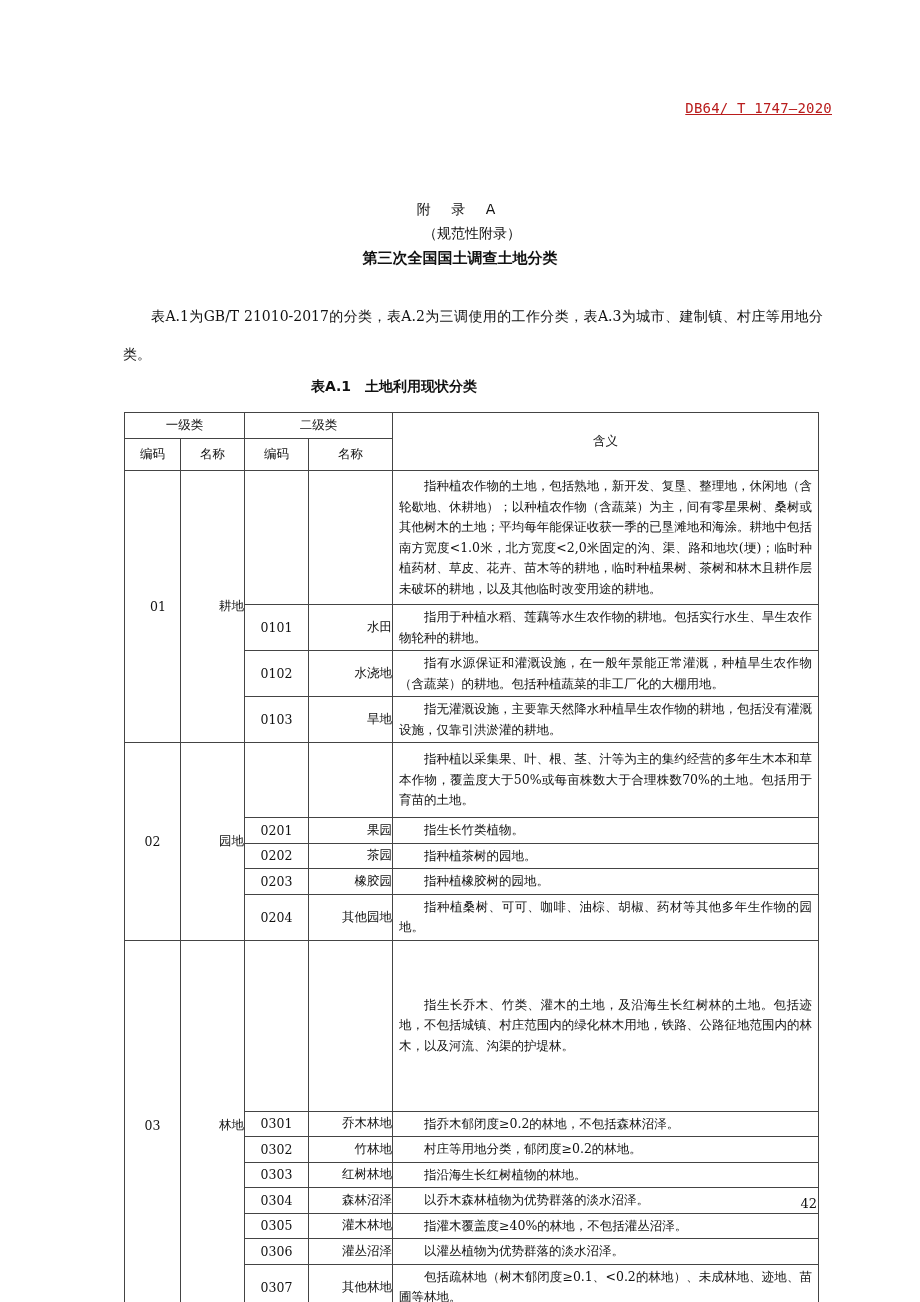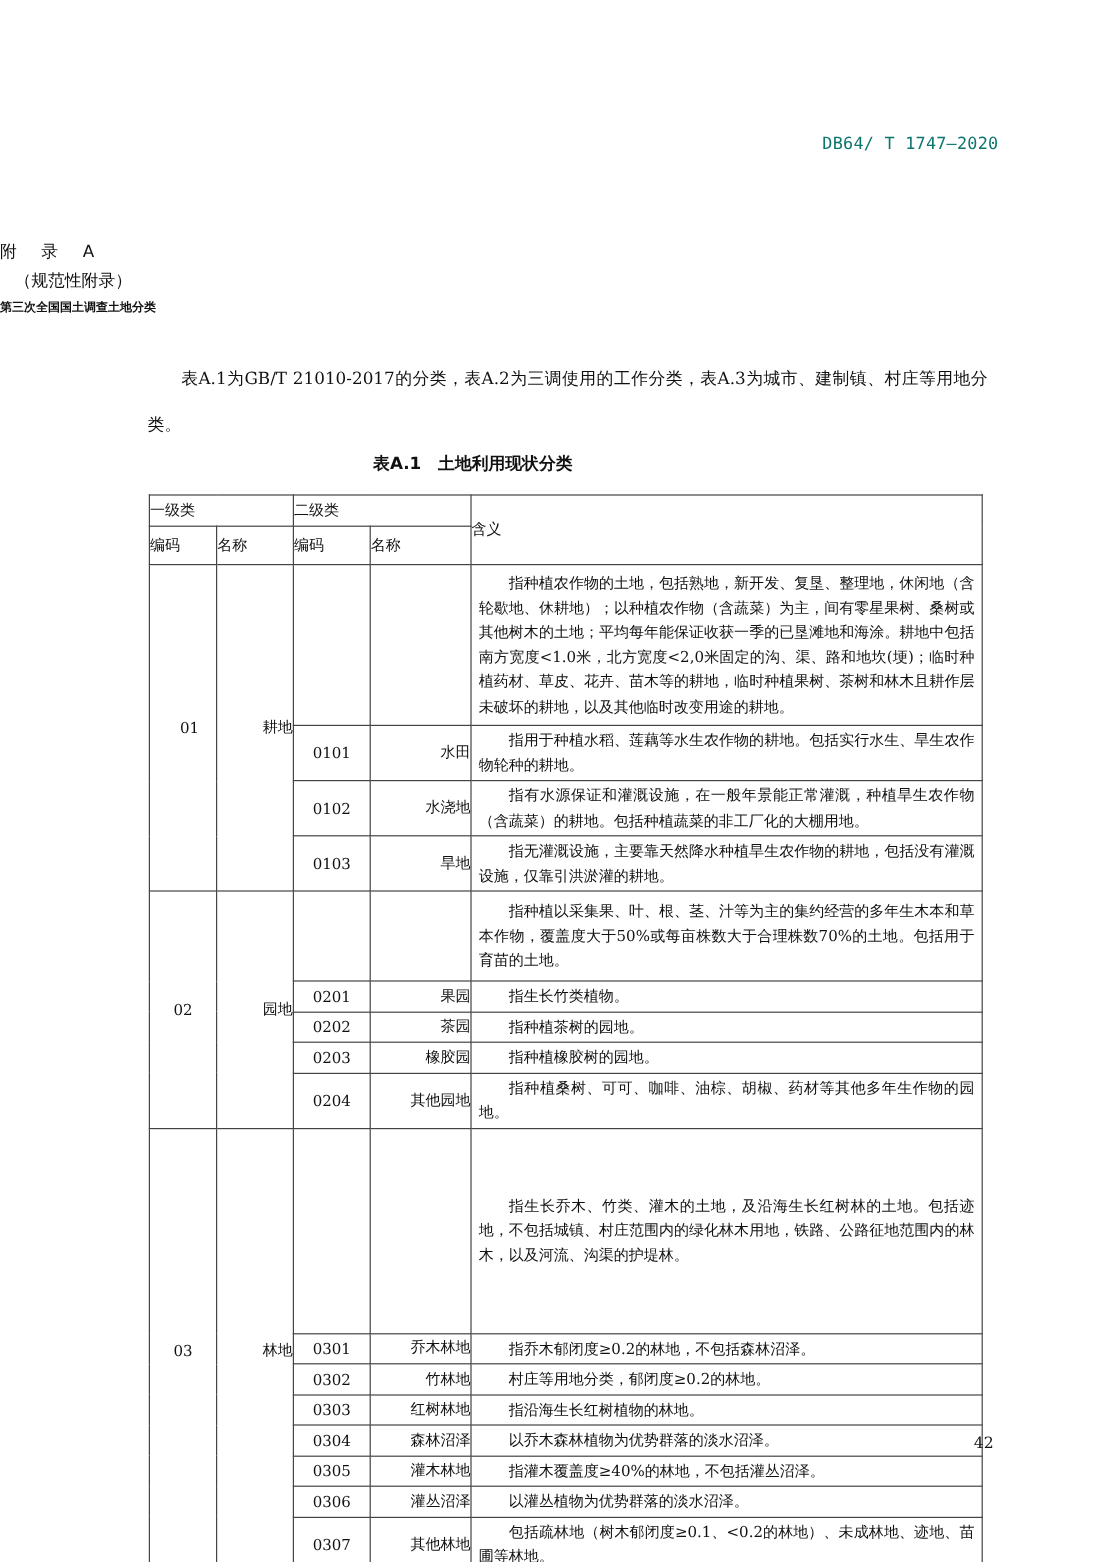--- a/index.html
+++ b/index.html
@@ -1,35 +1,35 @@
 <!DOCTYPE html>
 <html><head>
 <meta charset="utf-8">
 <style>
   html, body { margin:0; padding:0; background:#ffffff; }
   body { width:920px; height:1302px; position:relative; overflow:hidden;
          font-family:"DejaVu Serif","Liberation Serif",serif; color:#111; }
-  .std-no { position:absolute; top:112px; right:88px; font-family:"DejaVu Sans Mono","Liberation Mono",monospace;
-            font-size:14px; letter-spacing:0.2px; color:#0f766e; }
-  .appx { position:absolute; left:0; width:920px; font-family:"DejaVu Sans","Liberation Sans",sans-serif; }
+  .std-no { position:absolute; top:100px; right:88px; font-family:"DejaVu Sans Mono","Liberation Mono",monospace;
+            font-size:14px; letter-spacing:0.2px; color:#b91c1c;text-decoration:underline; }
+  .appx { position:absolute; left:0; width:920px; text-align:center; font-family:"DejaVu Sans","Liberation Sans",sans-serif; }
   .appx-1 { top:201px; font-size:14px; letter-spacing:8px; }
   .appx-2 { top:225px; font-size:14px;margin-left:12px; }
-  .appx-3 { top:249px; font-size:10px; font-weight:bold; }
+  .appx-3 { top:249px; font-size:15px; font-weight:bold; }
   .intro { position:absolute; left:123px; top:297px; width:700px; font-size:14px; line-height:38px;
            text-indent:28px; text-align:justify; }
   .tcaption { position:absolute; top:378px; left:0; width:788px; text-align:center; font-size:14px; font-weight:bold;
               font-family:"DejaVu Sans","Liberation Sans",sans-serif; }
   table.lu { position:absolute; left:124px; top:412px; width:695px; border-collapse:collapse; font-size:12.5px; table-layout:fixed; }
   table.lu td, table.lu th { border:1px solid #444; padding:0; font-weight:normal; }
-  table.lu th { text-align:left; height:25px;font-family:Liberation Mono, monospace; }
+  table.lu th { text-align:center; height:25px;font-family:Liberation Mono, monospace; }
   .c-code { text-align:center; }
   .c-name { text-align:right; }
   .c-desc { padding:2px 6px 2px 6px !important; text-align:justify; line-height:20.5px; }
   .c-desc span { display:block; text-indent:25px; }
-  .pageno { position:absolute; top:1196px; right:92px; font-size:13px; }
+  .pageno { position:absolute; top:1196px; right:103px; font-size:13px; }
 </style>
 </head>
 <body>
 
 <div class="std-no">DB64/ T 1747—2020</div>
 
 <div class="appx appx-1">附 录 A</div>
 <div class="appx appx-2">（规范性附录）</div>
 <div class="appx appx-3">第三次全国国土调查土地分类</div>
 

